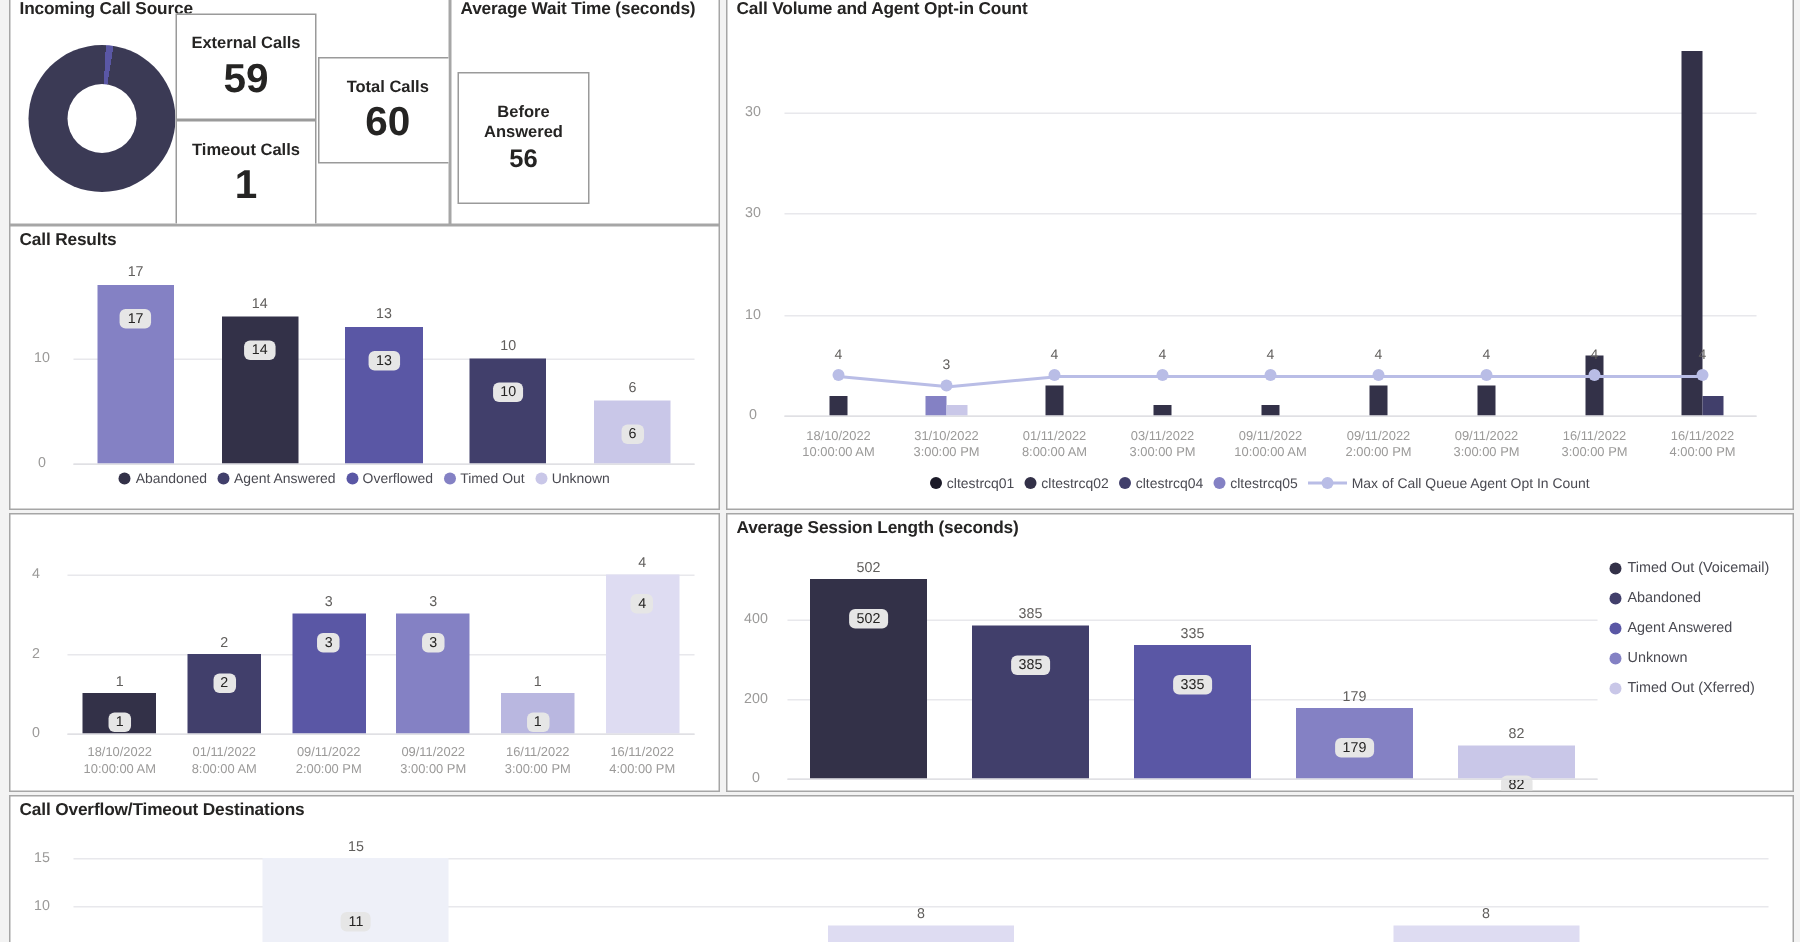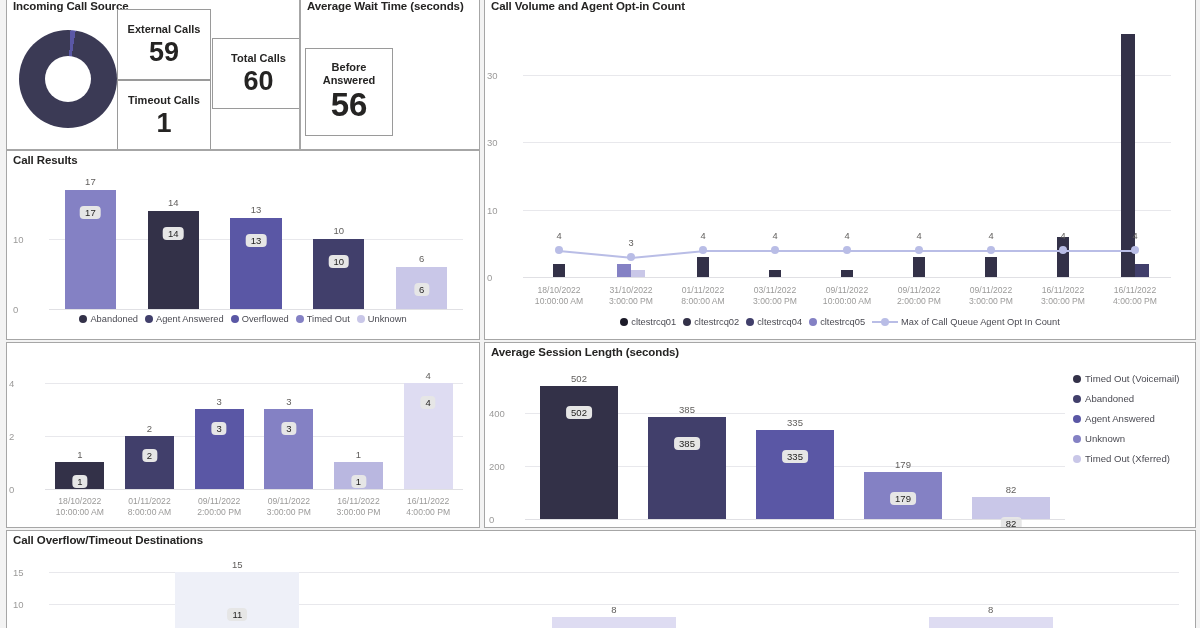--- a/index.html
+++ b/index.html
@@ -9,31 +9,31 @@
 
   .panel { position:absolute; background:#fff; border:1px solid #a6a6a6; overflow:hidden; }
   .ptitle { font-size:11.5px; font-weight:bold; color:#252423; padding:3px 6px 0 6px;
             letter-spacing:-0.1px; white-space:nowrap; }
 
   
   .kpi { position:absolute; border:1px solid #9a9a9a; background:#fff;
          display:flex; flex-direction:column; align-items:center; justify-content:center; }
   .kpi-lbl { font-size:11px; font-weight:bold; color:#252423; text-align:center; line-height:1.15; }
   .kpi-val { font-size:27px; font-weight:bold; color:#252423; line-height:1.05; margin-top:2px; }
-  .kpi-val.sm { font-size:33px; }
+  .kpi-val.sm { font-size:17px; }
 
   
   .donut { position:absolute; border-radius:50%; }
   .donut .hole { position:absolute; border-radius:50%; background:#fff; }
 
   
   .plot { position:absolute; }
   .gridline { position:absolute; height:1px; background:#e8e8ec; left:0; right:0; }
   .axis-base { position:absolute; height:1px; background:#e0e0e4; left:0; right:0; }
-  .ytick { position:absolute; font-size:9.5px; color:#9b9a99; text-align:left;
+  .ytick { position:absolute; font-size:9.5px; color:#9b9a99; text-align:center;
            transform:translateY(-50%); white-space:nowrap; }
   .bar { position:absolute; bottom:0; }
   .bar-top-lbl { position:absolute; font-size:9.5px; color:#605e5c; text-align:center;
                  transform:translateX(-50%); white-space:nowrap; }
   .bar-in-lbl { position:absolute; font-size:9.5px; color:#252423; background:#e6e6e6;
                 border-radius:4px; padding:1px 5px; transform:translate(-50%,0);
                 white-space:nowrap; }
   .xtick { position:absolute; font-size:8.6px; color:#9b9a99; text-align:center;
            line-height:1.25; transform:translateX(-50%); white-space:nowrap; }
   .legend { position:absolute; display:flex; align-items:center; gap:7px;

